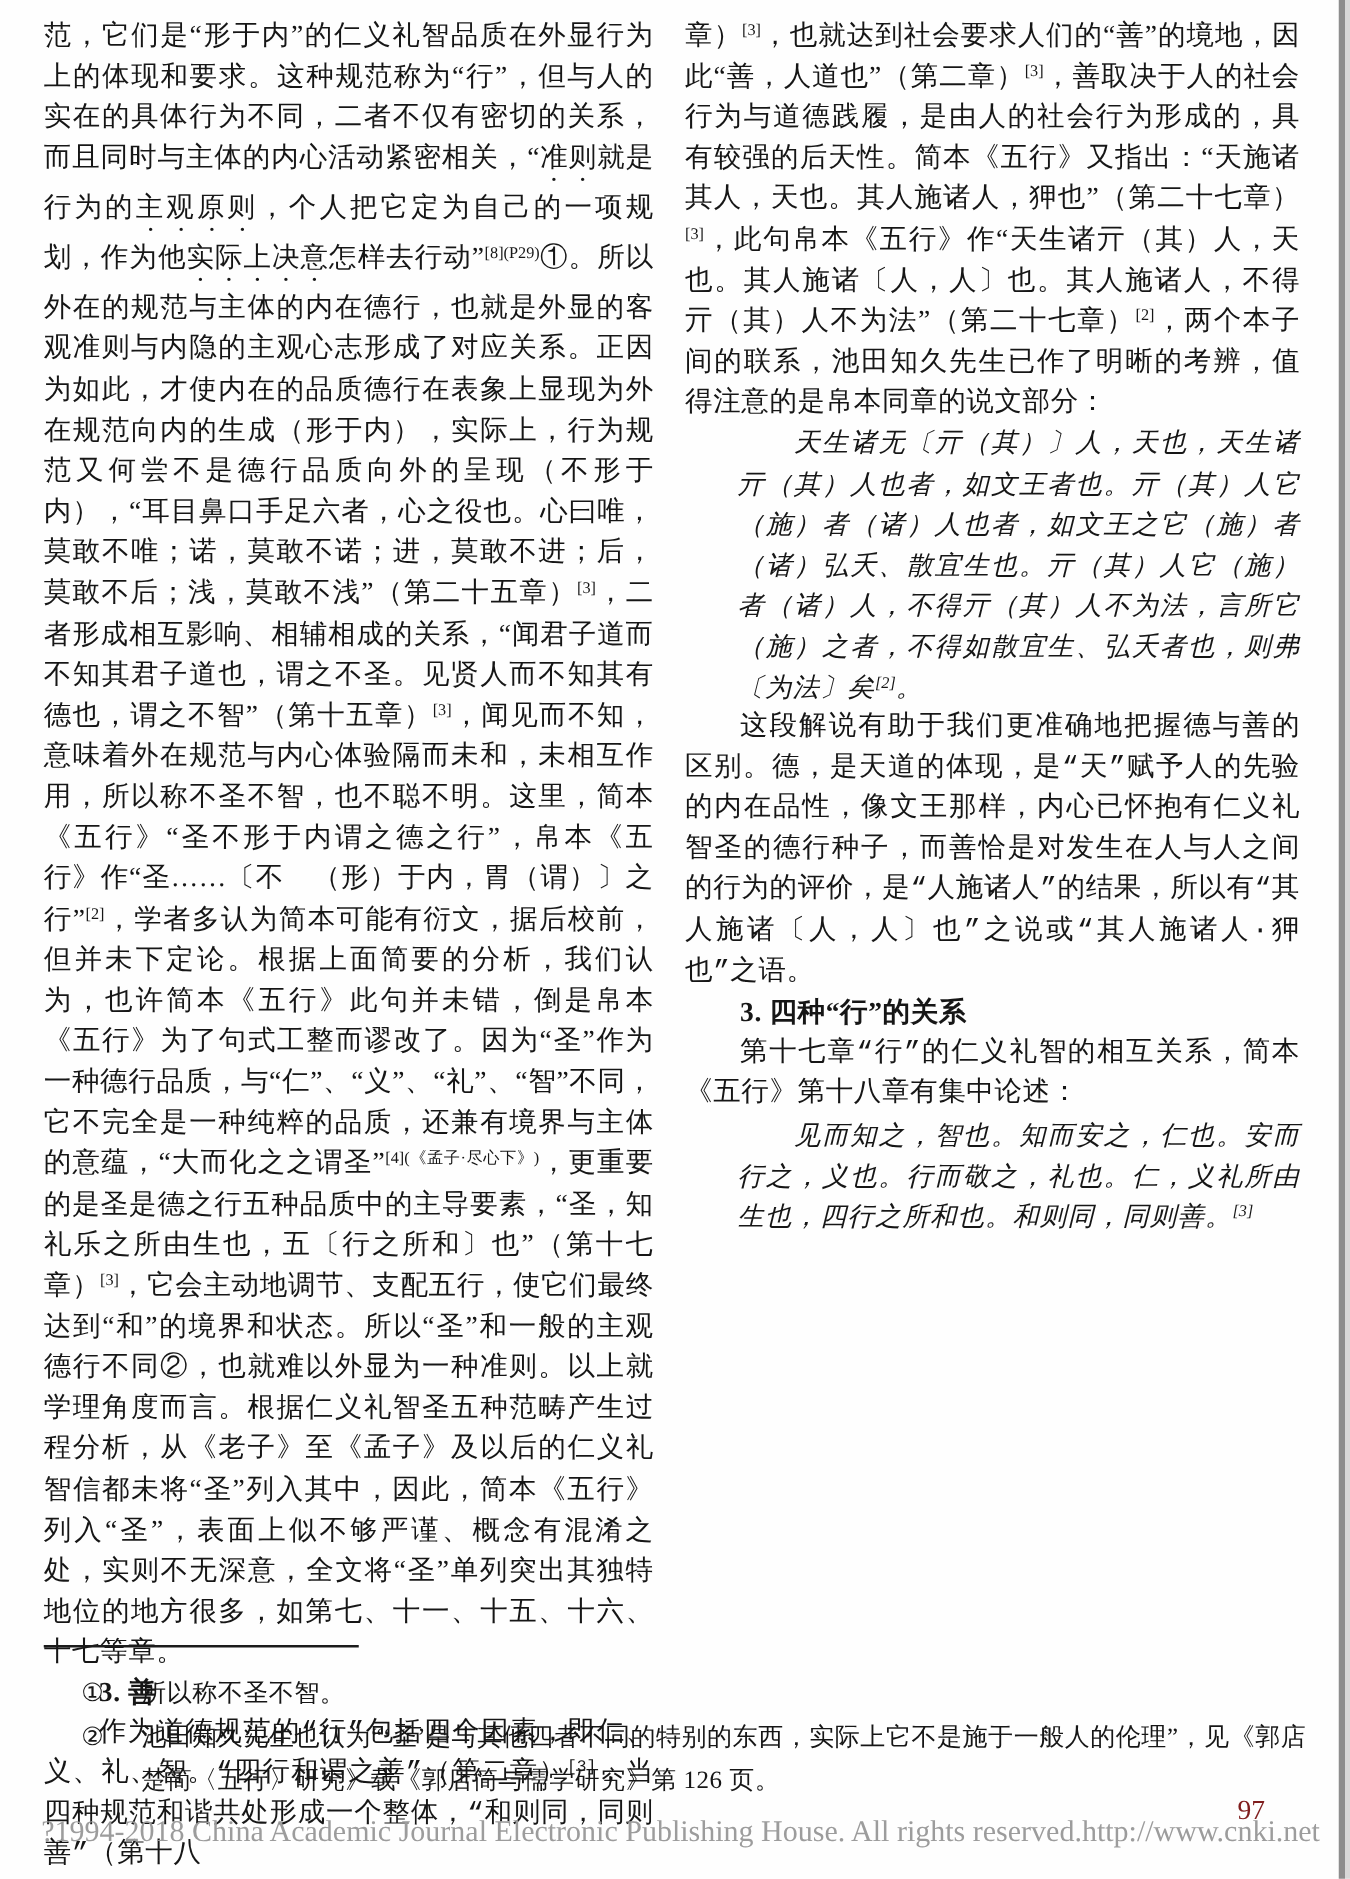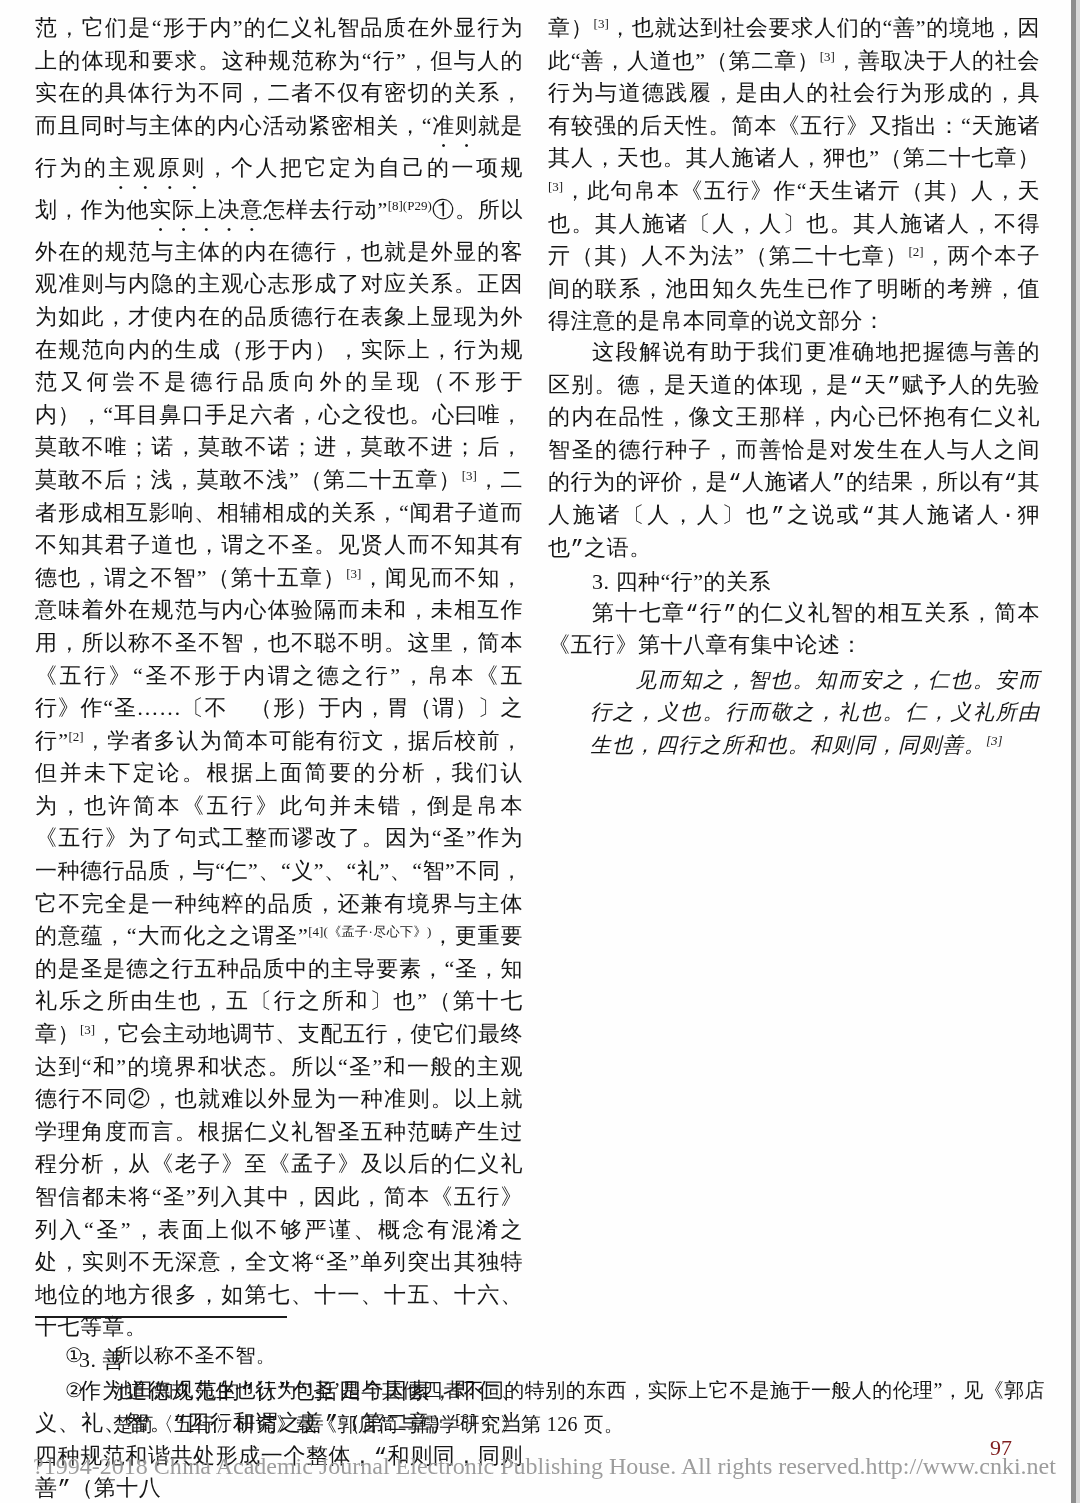--- a/index.html
+++ b/index.html
@@ -16,41 +16,40 @@
     font-size: 22px; line-height: 32.6px;
     text-align: justify;
     letter-spacing: 0.5px;
   }
   .col-left  { left: 35px;  width: 488px; }
   .col-right { left: 548px; width: 492px; }
 
   .block { margin: 0; }
   .p      { text-indent: 2em; font-family: Liberation Mono, monospace; }
   .p_cont { text-indent: 0; }
-  .heading { font-weight: 400; text-indent: 2em; }
+  .heading { font-weight: 700; text-indent: 2em; }
   .quote {
     margin-left: 42px;
     font-size: 21px;
     font-style: italic;
     text-indent: 2.15em;
     letter-spacing: 1px;
   }
 
   .sup {
     font-size: 13px;
     letter-spacing: 0;
     vertical-align: 7px;
     line-height: 0;
   }
   .em {
     -webkit-text-emphasis: filled dot #161616;
     text-emphasis: filled dot #161616;
     -webkit-text-emphasis-position: under right;
     text-emphasis-position: under right;
-    font-family: Liberation Mono, monospace;
   }
 
   .footnote-area { position: absolute; left: 35px; top: 1316px; width: 1010px; }
   .fn-rule { width: 252px; height: 0; border-top: 2px solid #1b1b1b; }
   .fn-list { margin-top: 20px; font-size: 20px; line-height: 34.5px; }
   .fn { position: relative; padding-left: 78px; text-align: justify; letter-spacing: 0.4px; }
   .fn-marker { position: absolute; left: 30px; top: 0; }
 
   .footer {
     position: absolute; left: 33px; top: 1452px; width: 1007px;
@@ -72,20 +71,21 @@
 <div class="page">
 
   <div class="col col-left">
       <div class="block p_cont"><span>范，它们是“形于内”的仁义礼智品质在外显行为上的体现和要求。这种规范称为“行”，但与人的实在的具体行为不同，二者不仅有密切的关系，而且同时与主体的内心活动紧密相关，“</span><span class="em">准则</span><span>就是行为的</span><span class="em">主观原则</span><span>，个人把它定为自己的一项规划，作为他</span><span class="em">实际上决意</span><span>怎样去行动”</span><span class="sup">[8](P29)</span><span>①。所以外在的规范与主体的内在德行，也就是外显的客观准则与内隐的主观心志形成了对应关系。正因为如此，才使内在的品质德行在表象上显现为外在规范向内的生成（形于内），实际上，行为规范又何尝不是德行品质向外的呈现（不形于内），“耳目鼻口手足六者，心之役也。心曰唯，莫敢不唯；诺，莫敢不诺；进，莫敢不进；后，莫敢不后；浅，莫敢不浅”（第二十五章）</span><span class="sup">[3]</span><span>，二者形成相互影响、相辅相成的关系，“闻君子道而不知其君子道也，谓之不圣。见贤人而不知其有德也，谓之不智”（第十五章）</span><span class="sup">[3]</span><span>，闻见而不知，意味着外在规范与内心体验隔而未和，未相互作用，所以称不圣不智，也不聪不明。这里，简本《五行》“圣不形于内谓之德之行”，帛本《五行》作“圣……〔不　（形）于内，胃（谓）〕之行”</span><span class="sup">[2]</span><span>，学者多认为简本可能有衍文，据后校前，但并未下定论。根据上面简要的分析，我们认为，也许简本《五行》此句并未错，倒是帛本《五行》为了句式工整而谬改了。因为“圣”作为一种德行品质，与“仁”、“义”、“礼”、“智”不同，它不完全是一种纯粹的品质，还兼有境界与主体的意蕴，“大而化之之谓圣”</span><span class="sup">[4](《孟子·尽心下》)</span><span>，更重要的是圣是德之行五种品质中的主导要素，“圣，知礼乐之所由生也，五〔行之所和〕也”（第十七章）</span><span class="sup">[3]</span><span>，它会主动地调节、支配五行，使它们最终达到“和”的境界和状态。所以“圣”和一般的主观德行不同②，也就难以外显为一种准则。以上就学理角度而言。根据仁义礼智圣五种范畴产生过程分析，从《老子》至《孟子》及以后的仁义礼智信都未将“圣”列入其中，因此，简本《五行》列入“圣”，表面上似不够严谨、概念有混淆之处，实则不无深意，全文将“圣”单列突出其独特地位的地方很多，如第七、十一、十五、十六、十七等章。</span></div>
       <div class="block heading"><span>3. 善</span></div>
       <div class="block p"><span>作为道德规范的“行”包括四个因素，即仁、义、礼、智。“四行和谓之善”（第二章）</span><span class="sup">[3]</span><span>，当四种规范和谐共处形成一个整体，“和则同，同则善”（第十八</span></div>
     </div>
 
   <div class="col col-right">
       <div class="block p_cont"><span>章）</span><span class="sup">[3]</span><span>，也就达到社会要求人们的“善”的境地，因此“善，人道也”（第二章）</span><span class="sup">[3]</span><span>，善取决于人的社会行为与道德践履，是由人的社会行为形成的，具有较强的后天性。简本《五行》又指出：“天施诸其人，天也。其人施诸人，狎也”（第二十七章）</span><span class="sup">[3]</span><span>，此句帛本《五行》作“天生诸亓（其）人，天也。其人施诸〔人，人〕也。其人施诸人，不得亓（其）人不为法”（第二十七章）</span><span class="sup">[2]</span><span>，两个本子间的联系，池田知久先生已作了明晰的考辨，值得注意的是帛本同章的说文部分：</span></div>
+      <div class="block quote"><span>天生诸无〔亓（其）〕人，天也，天生诸亓（其）人也者，如文王者也。亓（其）人它（施）者（诸）人也者，如文王之它（施）者（诸）弘夭、散宜生也。亓（其）人它（施）者（诸）人，不得亓（其）人不为法，言所它（施）之者，不得如散宜生、弘夭者也，则弗〔为法〕矣</span><span class="sup">[2]</span><span>。</span></div>
       <div class="block p"><span>这段解说有助于我们更准确地把握德与善的区别。德，是天道的体现，是“天”赋予人的先验的内在品性，像文王那样，内心已怀抱有仁义礼智圣的德行种子，而善恰是对发生在人与人之间的行为的评价，是“人施诸人”的结果，所以有“其人施诸〔人，人〕也”之说或“其人施诸人·狎也”之语。</span></div>
       <div class="block heading"><span>3. 四种“行”的关系</span></div>
       <div class="block p"><span>第十七章“行”的仁义礼智的相互关系，简本《五行》第十八章有集中论述：</span></div>
       <div class="block quote"><span>见而知之，智也。知而安之，仁也。安而行之，义也。行而敬之，礼也。仁，义礼所由生也，四行之所和也。和则同，同则善。</span><span class="sup">[3]</span></div>
     </div>
 
   <div class="footnote-area">
     <div class="fn-rule"></div>
     <div class="fn-list">
         <div class="fn"><span class="fn-marker">①</span><span>所以称不圣不智。</span></div>

